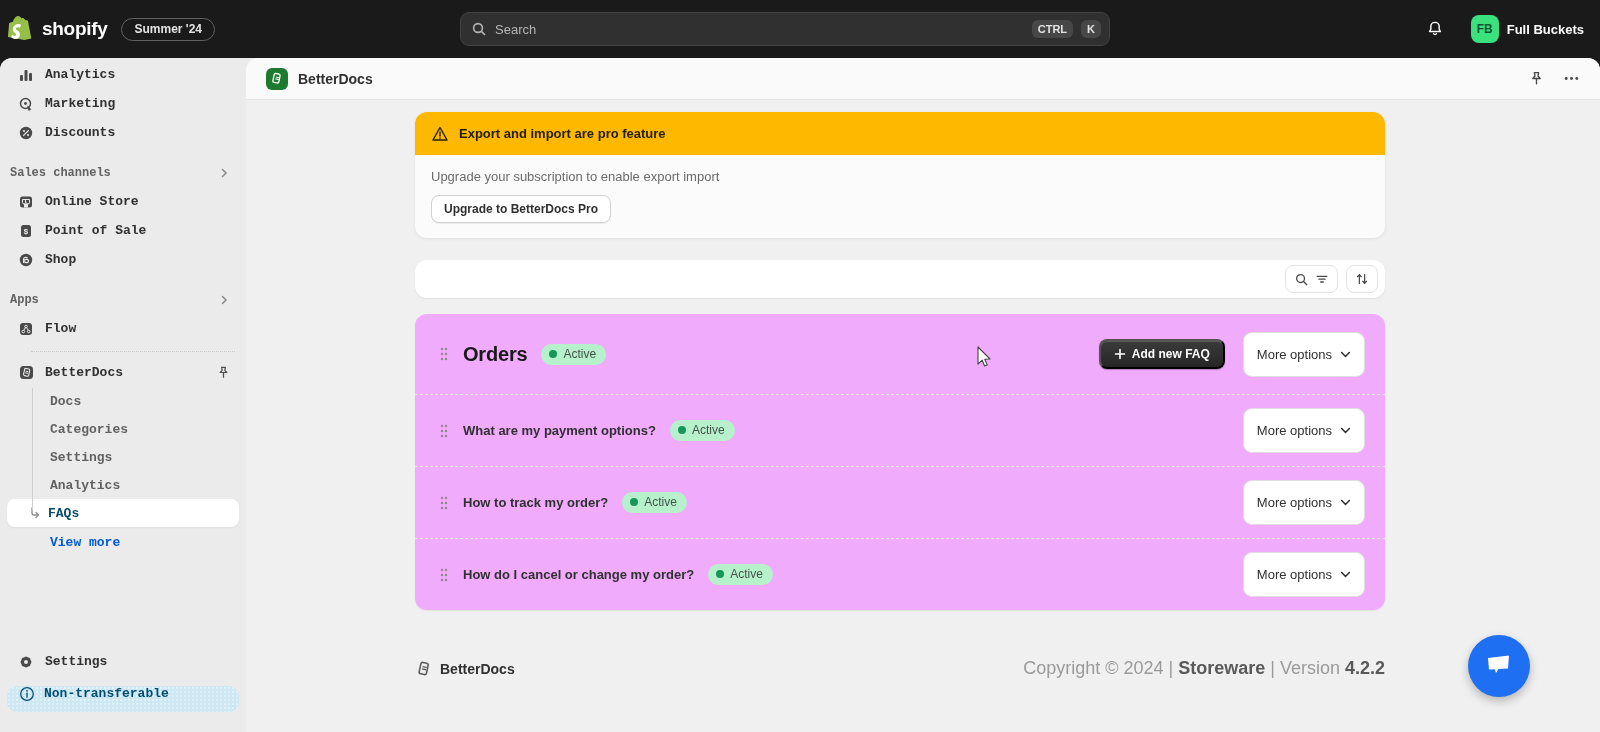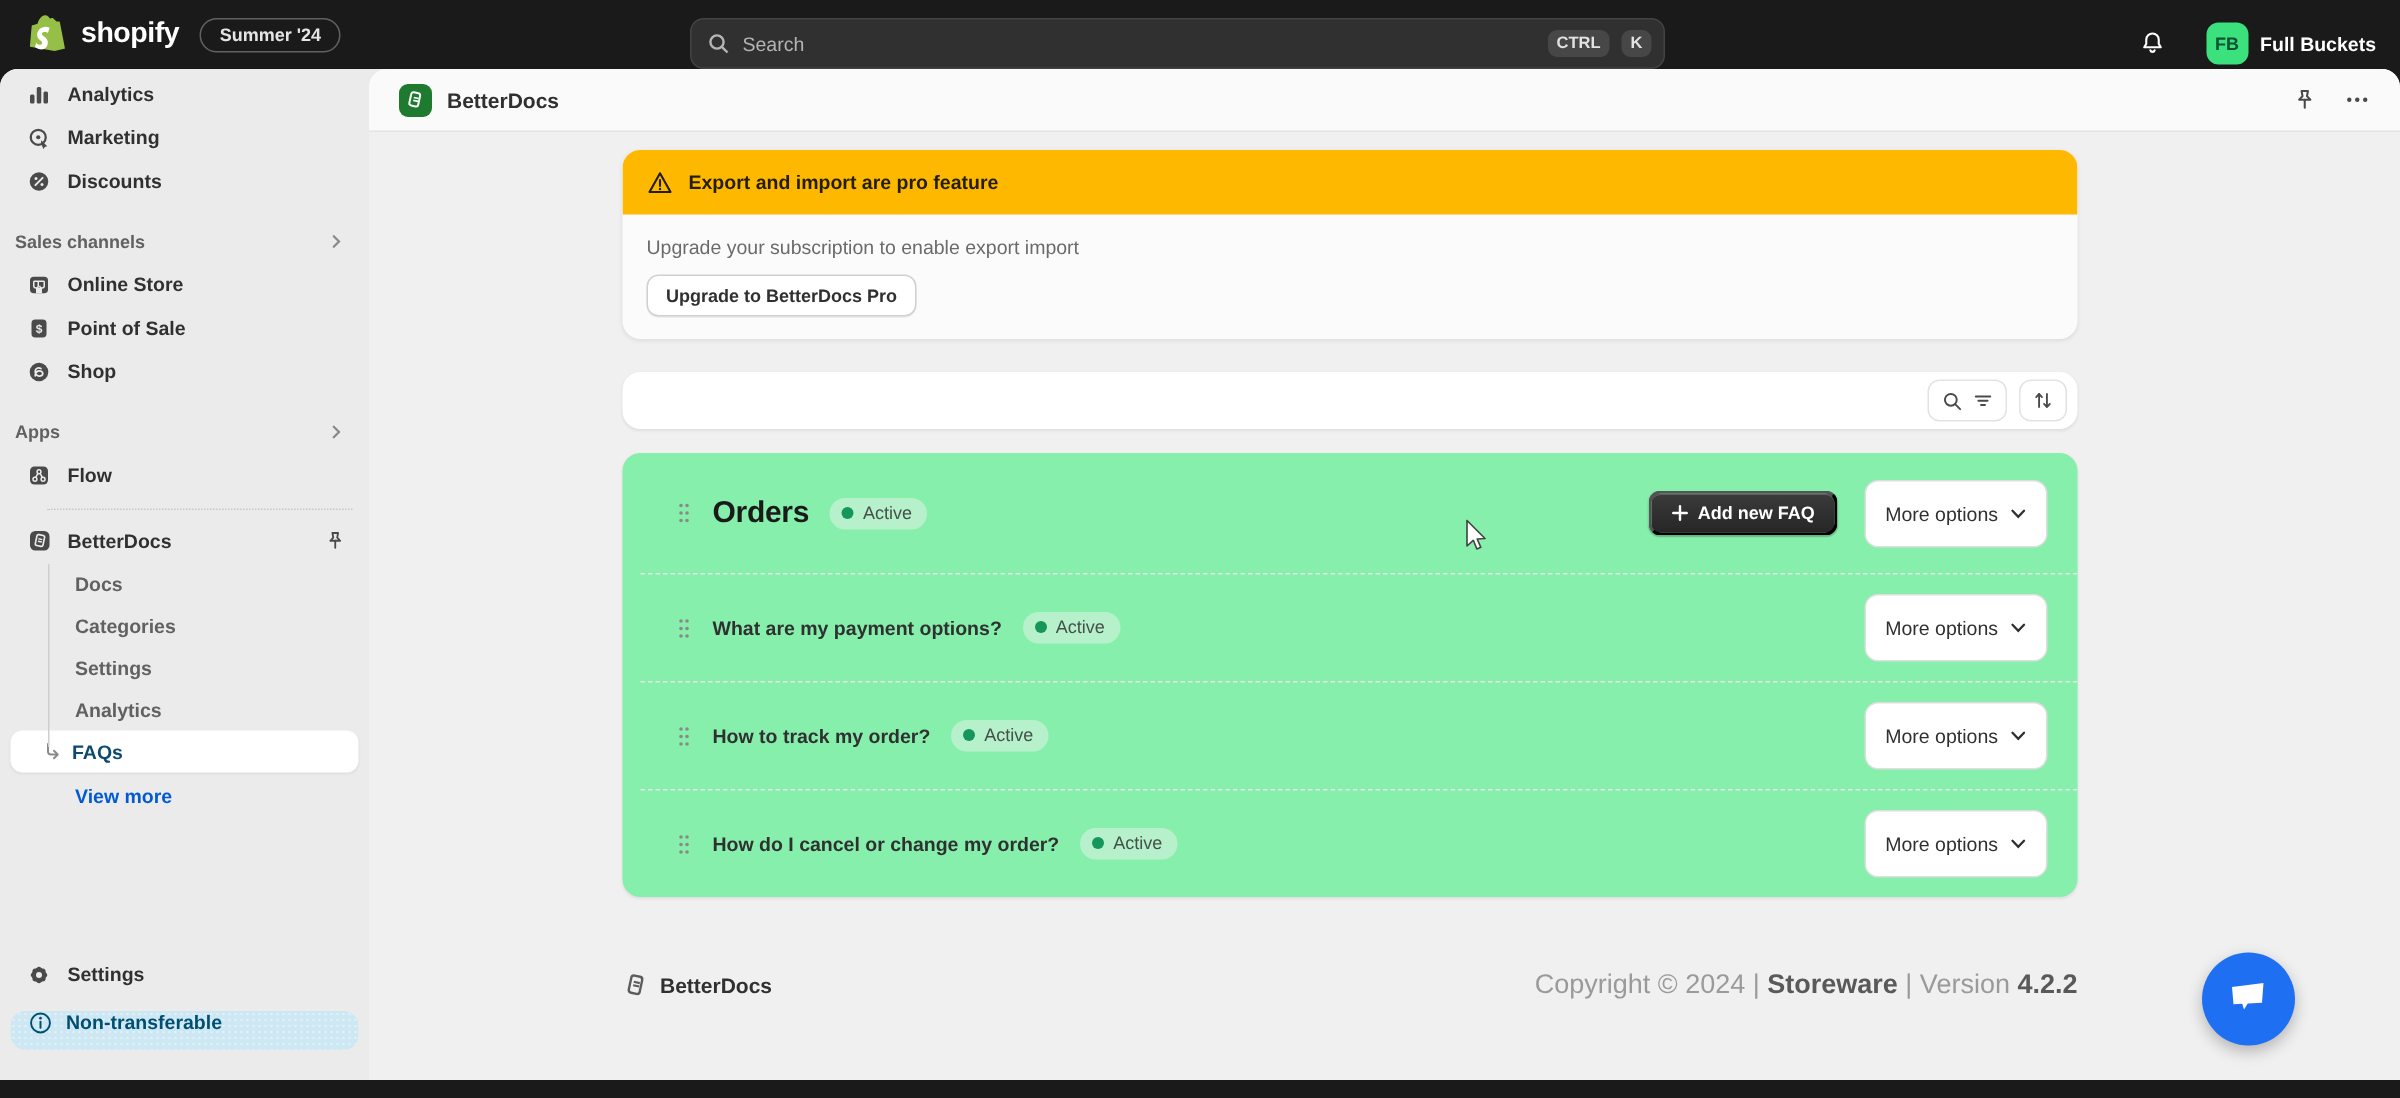--- a/index.html
+++ b/index.html
@@ -5,21 +5,21 @@
   * { margin:0; padding:0; box-sizing:border-box; }
   html,body { width:1600px; height:732px; overflow:hidden; }
   body {
     font-family:"Liberation Sans","DejaVu Sans",sans-serif;
     background:#1a1a1a; color:#303030; font-size:13px;
     position:relative;
   }
   svg { display:block; }
 
   
-  .topbar { height:46px; display:flex; align-items:center; padding:0 20px; background:#1a1a1a; }
+  .topbar { height:58px; display:flex; align-items:center; padding:0 8px; background:#1a1a1a; }
   .brand { display:flex; align-items:center; gap:8px; }
   .brand-word { color:#fff; font-weight:bold; font-size:19px; letter-spacing:-.3px; }
   .edition-badge {
     margin-left:6px; border:1px solid #616161; border-radius:999px;
     color:#e5e5e5; font-size:12px; font-weight:bold; 
     padding:3px 12px 4px;
   }
   .search-wrap { position:absolute; left:460px; top:12px; width:650px; }
   .searchbar {
     display:flex; align-items:center; gap:8px; height:34px;
@@ -37,21 +37,21 @@
     width:28px; height:28px; border-radius:8px; background:#3be17d;
     display:flex; align-items:center; justify-content:center;
     color:#0c5132; font-size:12px; font-weight:bold;
   }
   .user-name { color:#fff; font-size:13px; font-weight:bold; }
 
   
   .shell { display:flex; height:674px; background:#ebebeb; border-radius:12px 12px 0 0; overflow:hidden; }
 
   
-  .sidebar { width:246px; flex:0 0 246px; background:#ebebeb; display:flex; flex-direction:column; padding:2px 7px 0; position:relative; }
+  .sidebar { width:246px; flex:0 0 246px; background:#ebebeb; display:flex; flex-direction:column; padding:2px 7px 0; position:relative;font-family:Liberation Mono, monospace; }
   .nav-item {
     display:flex; align-items:center; gap:10px; height:29px; padding:0 8px 0 10px;
     border-radius:8px; font-weight:600; color:#303030; cursor:pointer;
   }
   .nav-item .ic { width:18px; height:18px; color:#4a4a4a; display:flex; align-items:center; justify-content:center; flex:0 0 18px; }
   .section-head {
     display:flex; align-items:center; justify-content:space-between;
     height:28px; padding:0 10px 0 3px; margin-top:12px;
     color:#616161; font-size:12px; font-weight:600;
   }
@@ -115,21 +115,21 @@
     box-shadow:0 1px 2px rgba(0,0,0,.07);
     display:flex; align-items:center; justify-content:flex-end; gap:8px; padding:0 7px;
   }
   .tool-btn {
     height:28px; border:1px solid #e3e3e3; border-radius:8px; background:#fff;
     display:flex; align-items:center; justify-content:center; gap:6px; padding:0 8px;
     color:#4a4a4a; cursor:pointer;
   }
 
   
-  .faq-card { margin-top:16px; background:#86efac; border-radius:12px; box-shadow:0 1px 2px rgba(0,0,0,.07); overflow:hidden;padding-left:12px; }
+  .faq-card { margin-top:16px; background:#f0abfc; border-radius:12px; box-shadow:0 1px 2px rgba(0,0,0,.07); overflow:hidden; }
   .faq-head { height:80px; display:flex; align-items:center; padding:0 20px 0 24px; gap:14px; }
   .drag { color:#8a8a8a; cursor:grab; flex:0 0 10px; }
   .faq-title { font-size:20px; font-weight:bold; color:#1a1a1a; letter-spacing:-.2px; }
   .badge {
     display:inline-flex; align-items:center; gap:6px;
     background:#b7f1cc; border-radius:999px; padding:3px 10px 4px 8px;
     font-size:12px; color:#44514a; font-weight:500;
   }
   .badge .dot { width:8px; height:8px; border-radius:50%; background:#15965a; }
   .head-actions { margin-left:auto; display:flex; align-items:center; gap:18px; }

